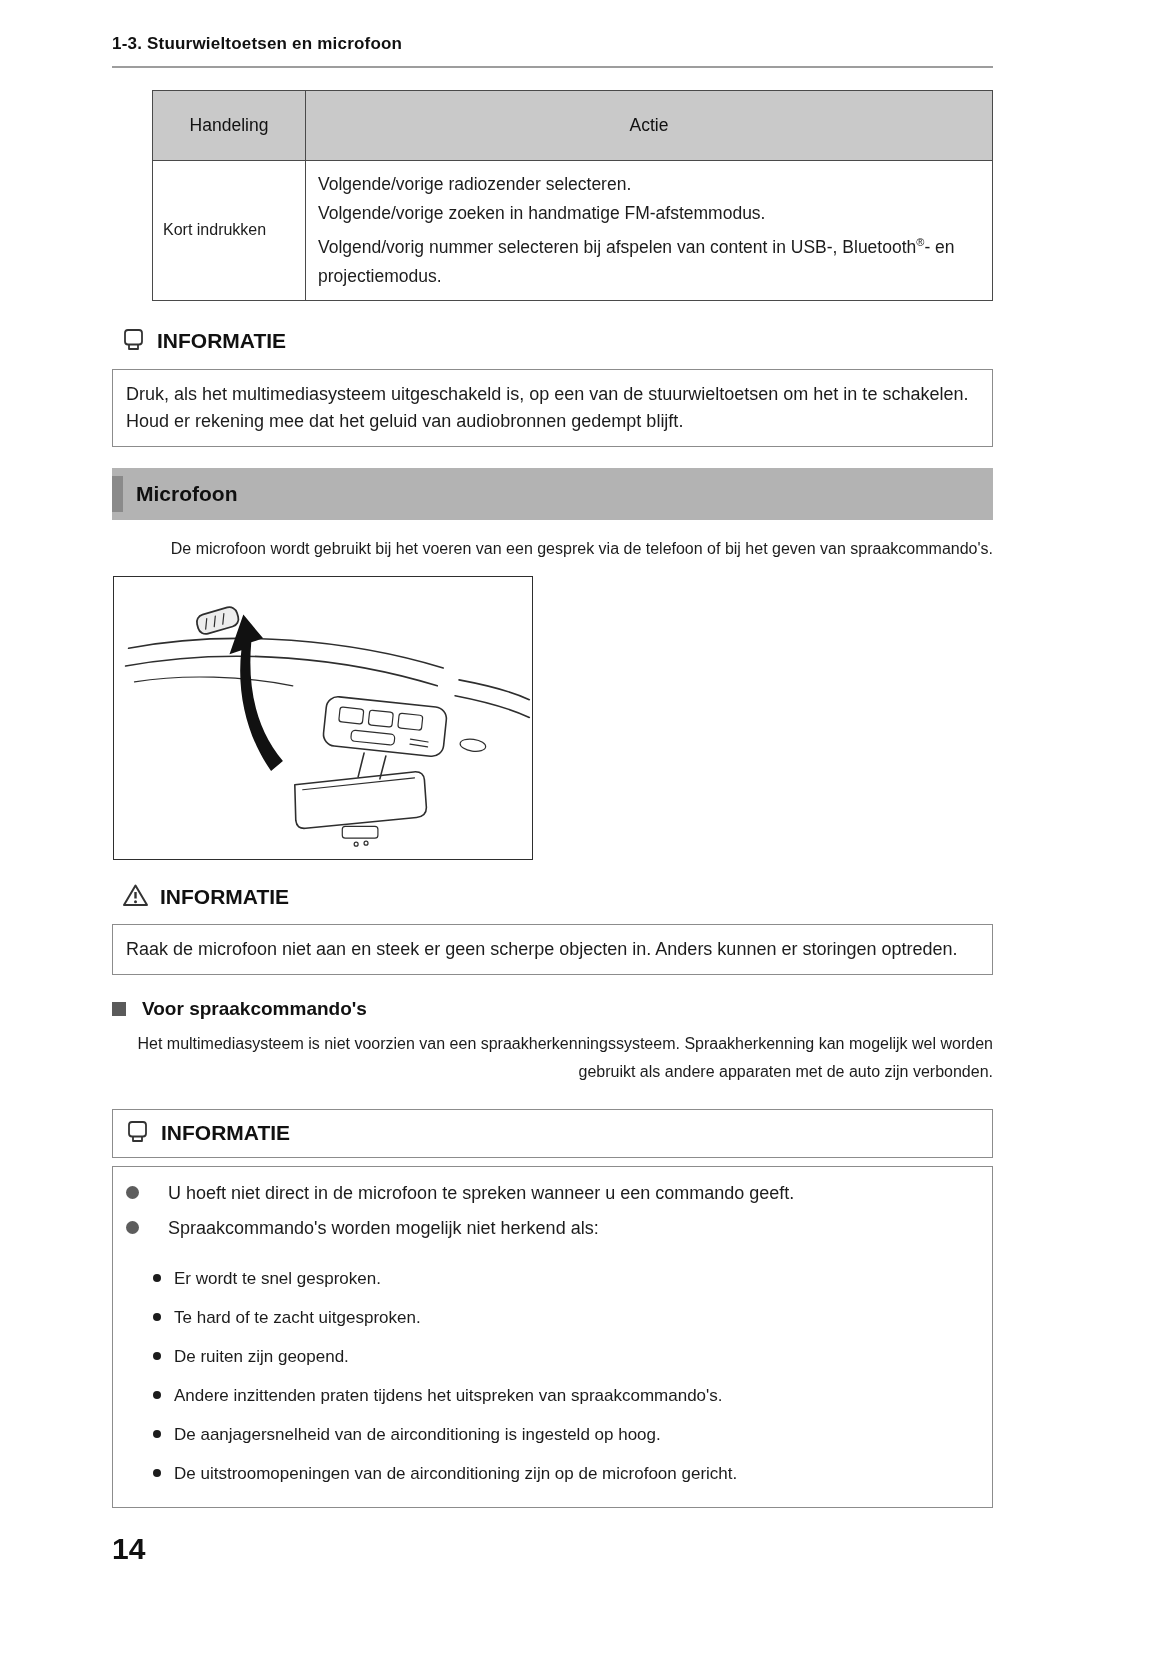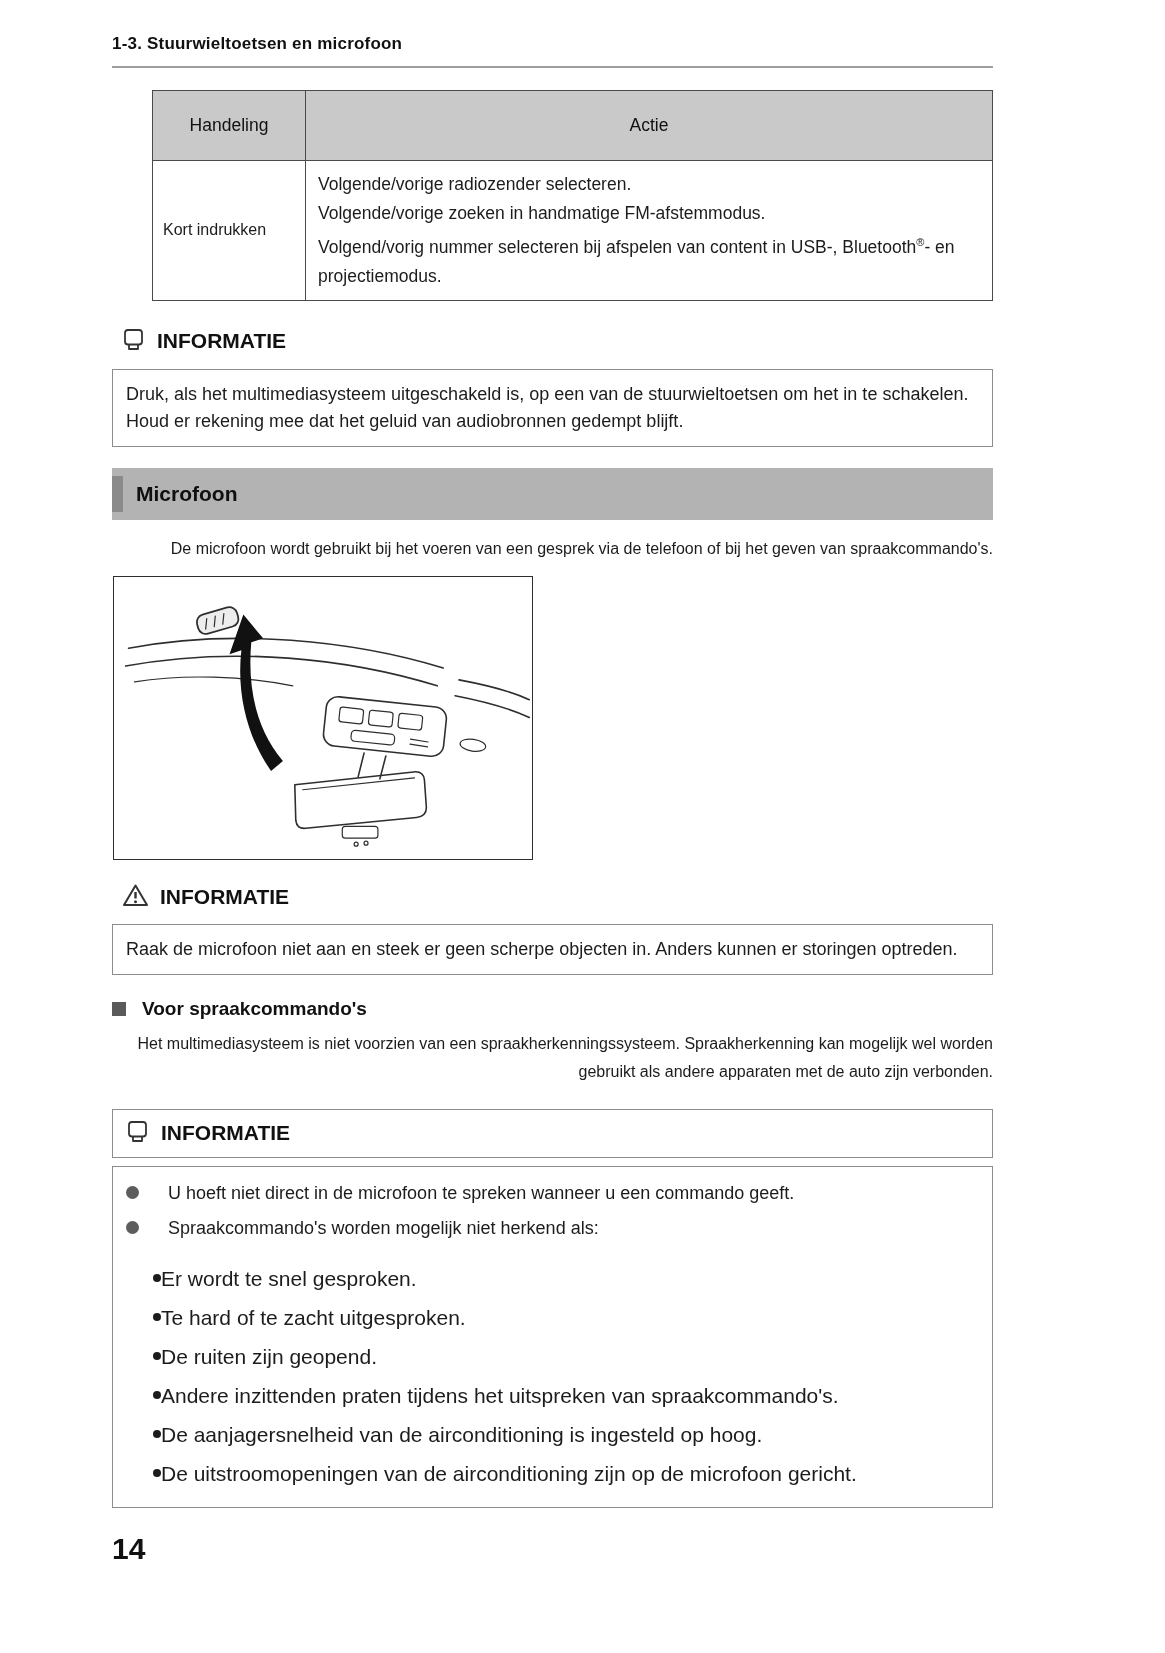--- a/index.html
+++ b/index.html
@@ -45,21 +45,21 @@
   .subhead .sq { width:14px; height:14px; background:#5a5a5a; flex:0 0 auto; }
   .subhead .t { font-size:19px; font-weight:bold; color:#111; }
 
   .info2-titlebox { margin-top:23px; border:1.5px solid #8c8c8c; padding:9px 13px; }
   .info2-titlebox .info-title { margin:0; padding-left:0; }
   .info2-body { margin-top:8px; border:1.5px solid #8c8c8c; padding:13px 13px 5px; }
 
   .b-row { display:flex; align-items:flex-start; gap:29px; font-size:18px; line-height:26px; margin-bottom:9px; }
   .dot-lg { flex:0 0 auto; width:13px; height:13px; border-radius:50%; background:#5d5d5d; margin-top:6px; }
   .sub-list { padding:3px 0 2px 27px; }
-  .s-row { display:flex; align-items:flex-start; font-size:21px; line-height:26px; margin:13px 0; }
+  .s-row { display:flex; align-items:flex-start; gap:13px; font-size:17px; line-height:26px; margin:13px 0; }
   .dot-sm { flex:0 0 auto; width:8px; height:8px; border-radius:50%; background:#1c1c1c; margin-top:8px; }
 
   .page-number { margin-top:24px; font-size:30px; font-weight:bold; color:#111; }
 </style>
 </head>
 <body>
 
 <div class="page">
 
   <header class="doc-header">

